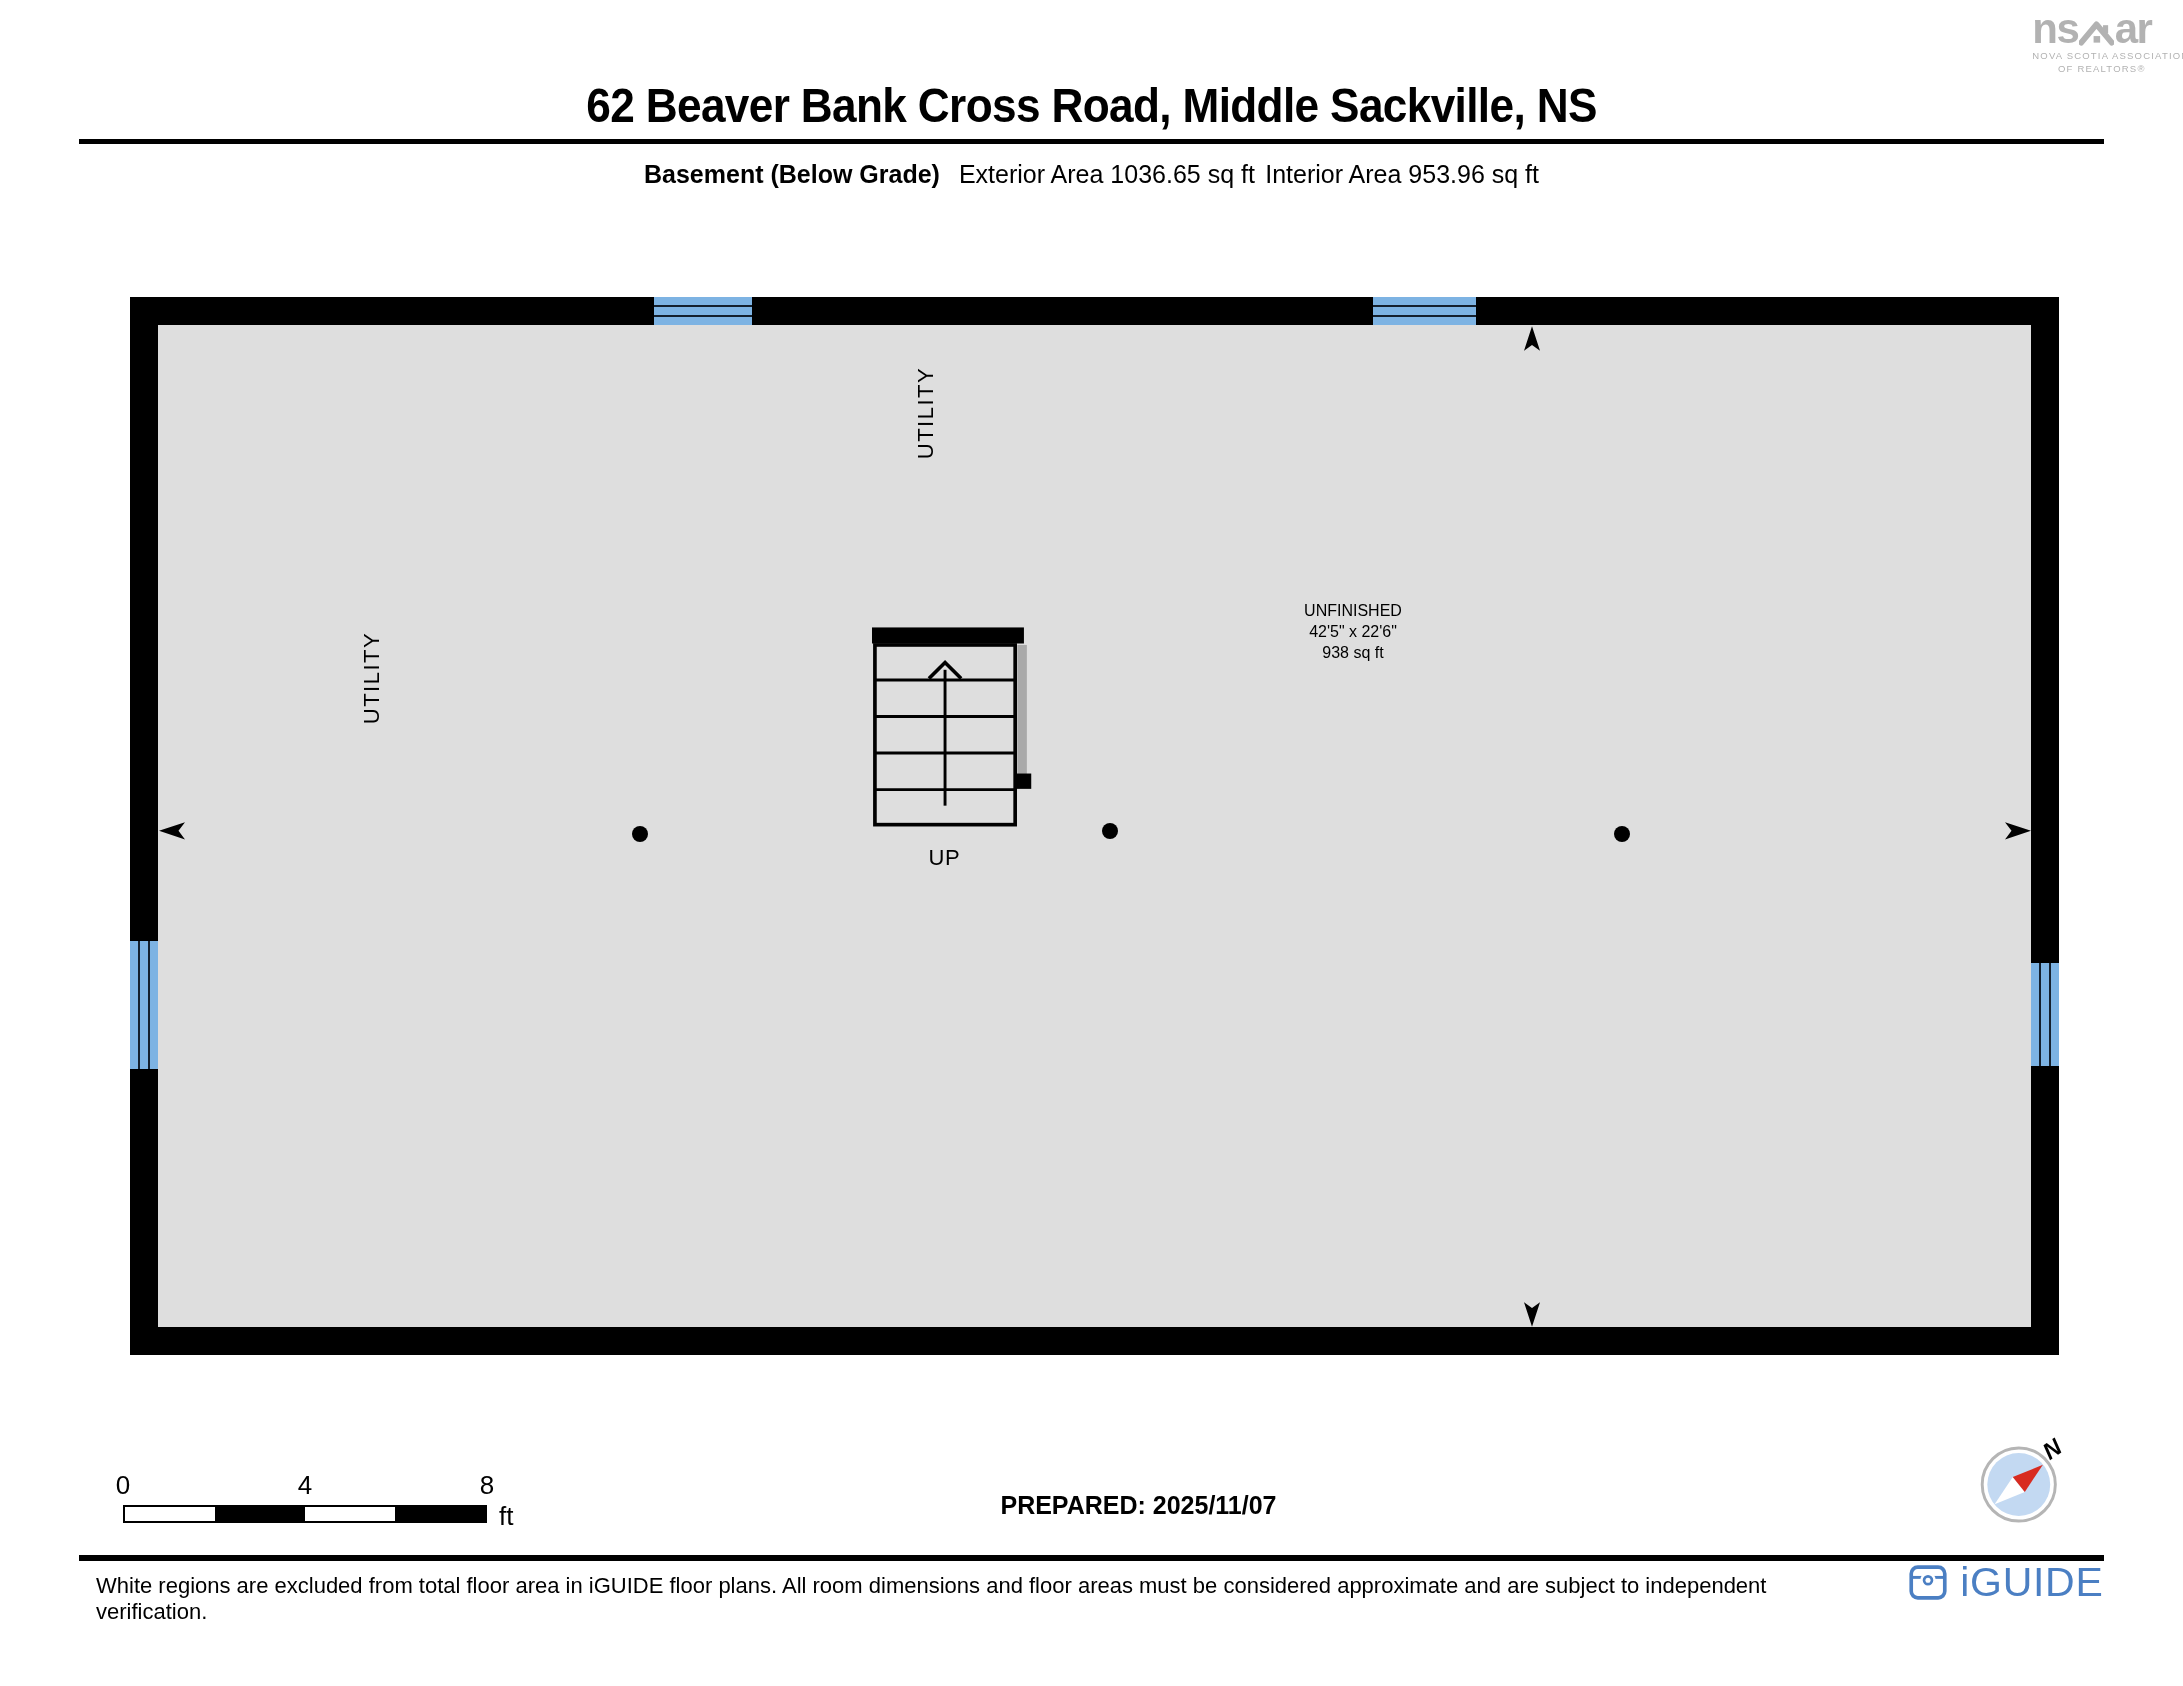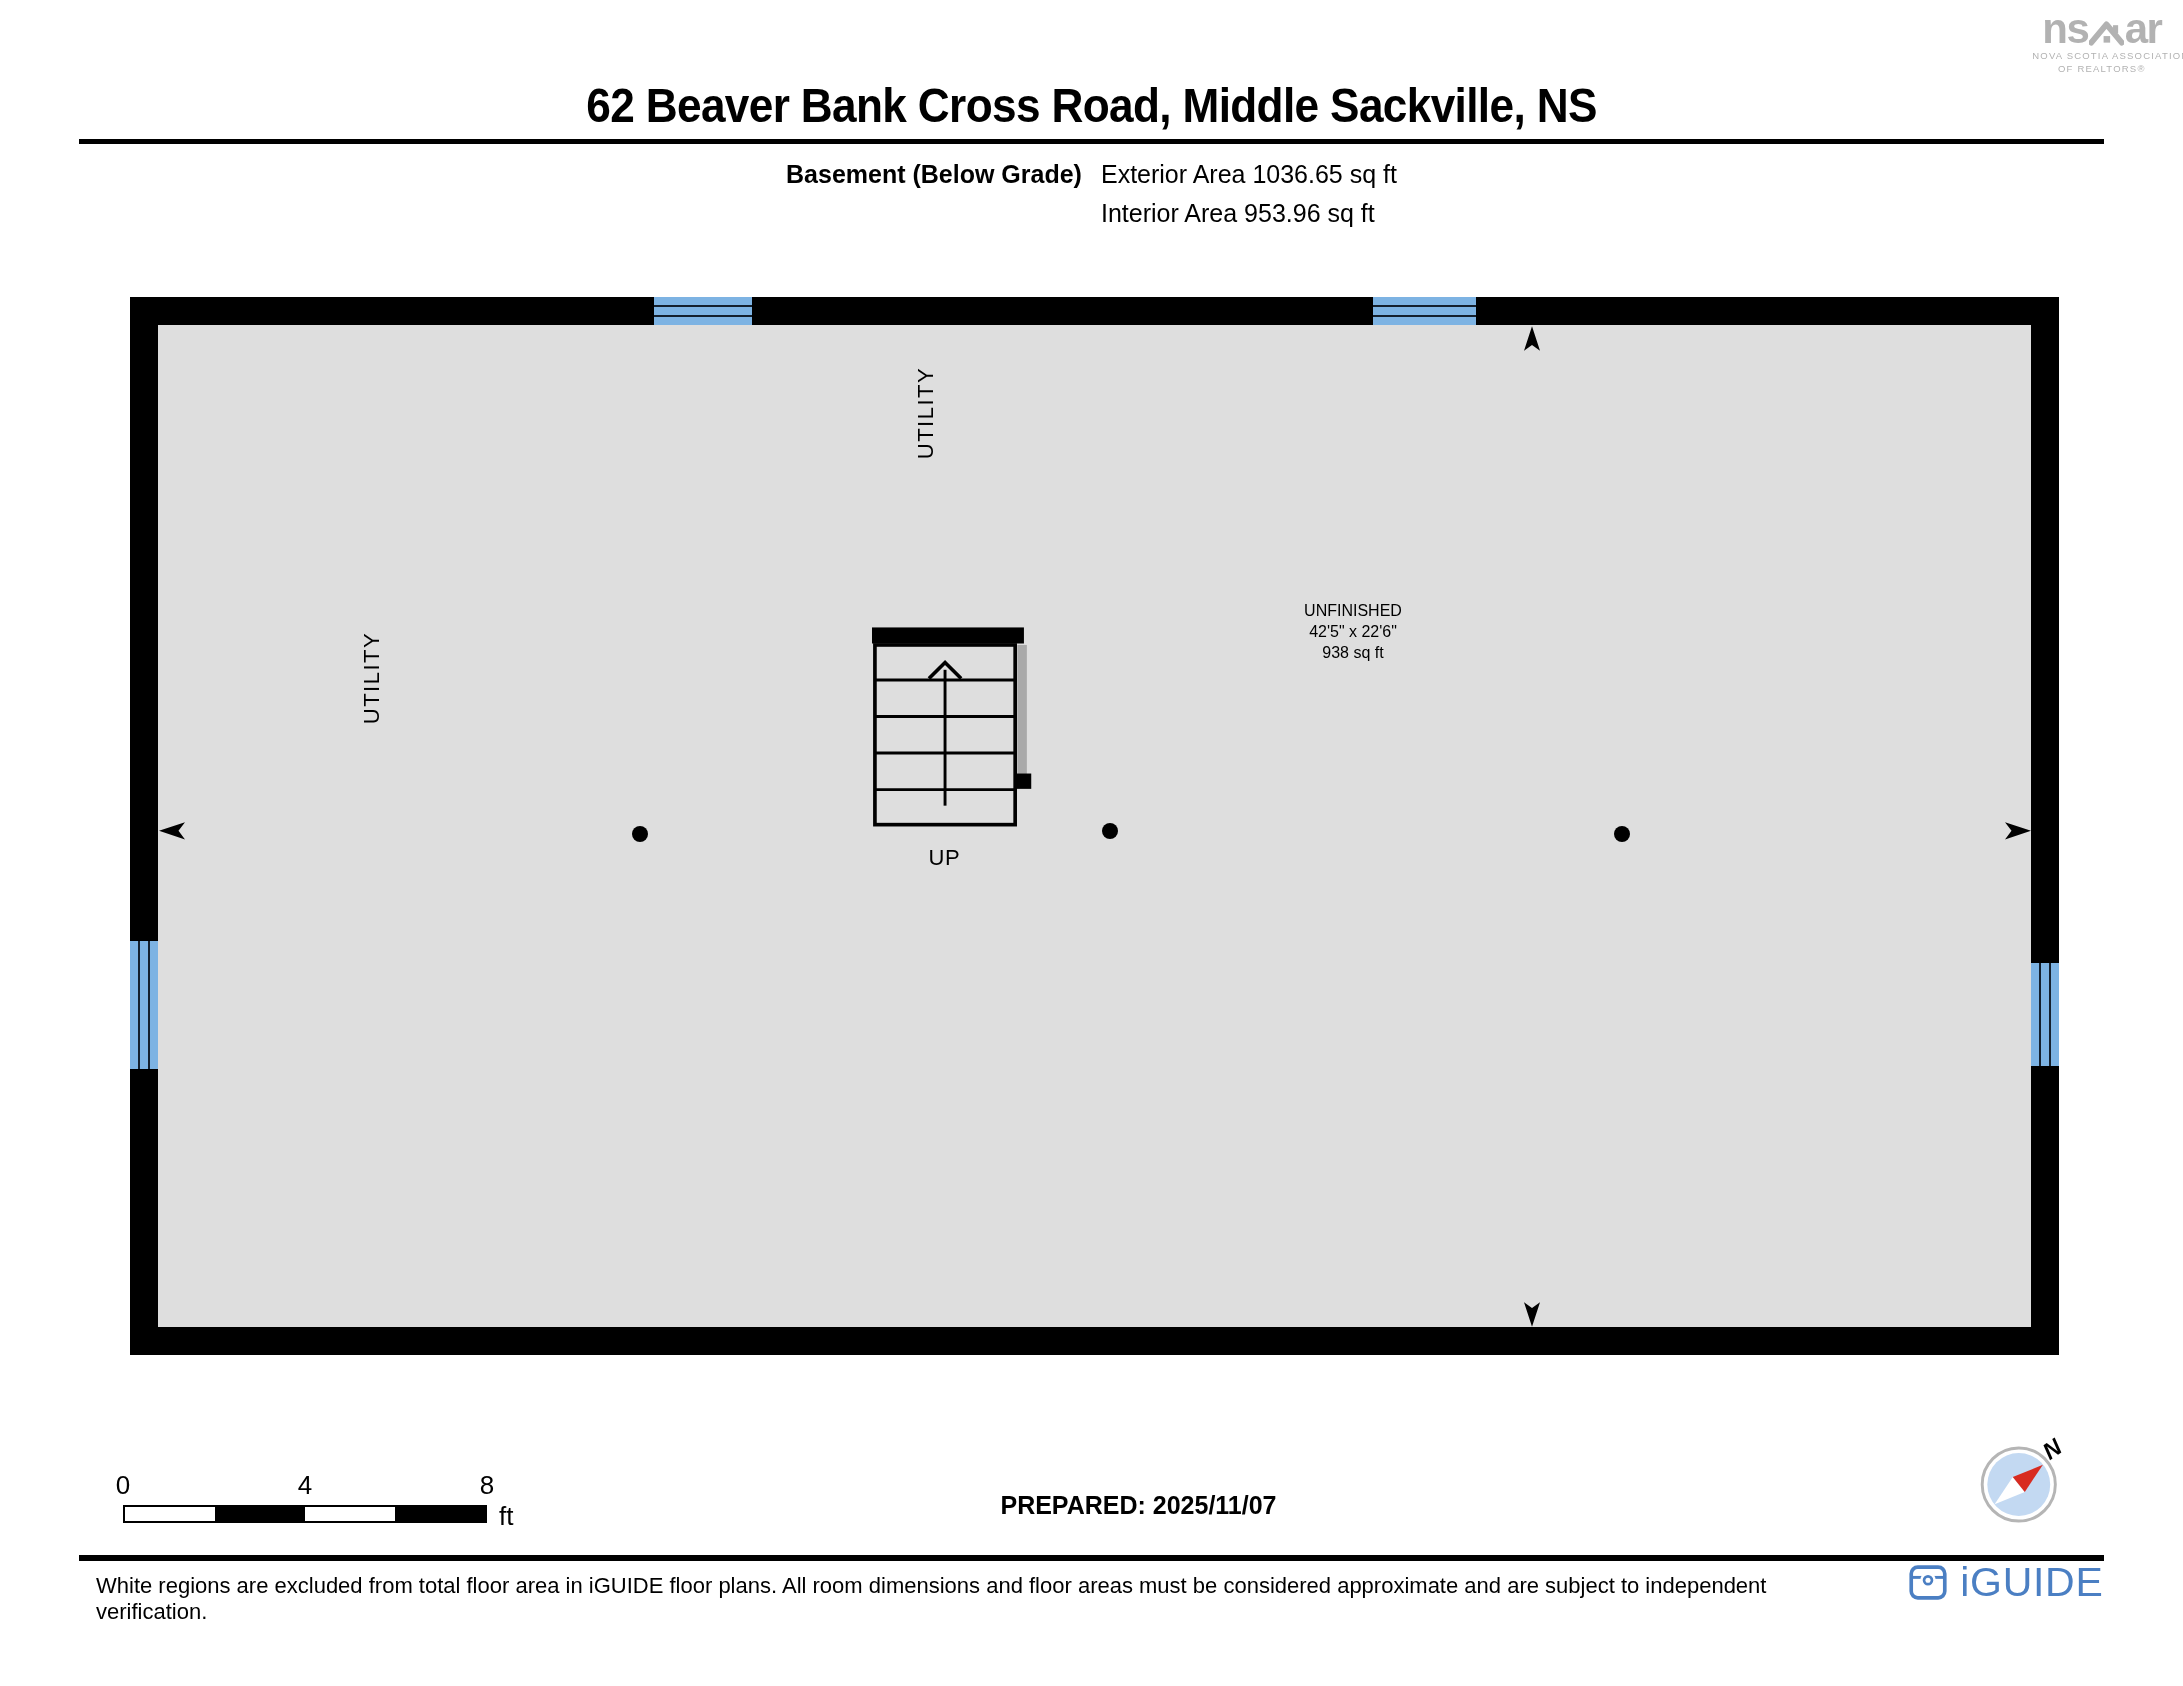--- a/index.html
+++ b/index.html
@@ -4,31 +4,31 @@
 <style>
   * { margin:0; padding:0; box-sizing:border-box; }
   html,body { background:#ffffff; }
   .page {
     position:relative; width:2183px; height:1687px; background:#ffffff;
     font-family:"Liberation Sans", sans-serif; color:#000; overflow:hidden;
   }
 
   
   .nsar { position:absolute; top:10.3px; right:11.7px; width:139px; text-align:center; color:#b2b2b2; }
-  .nsar-brand { display:flex; align-items:flex-end; justify-content:center; font-weight:bold; font-size:42px; line-height:0.9; letter-spacing:-1.5px; }
+  .nsar-brand { display:flex; align-items:flex-end; font-weight:bold; font-size:42px; line-height:0.9; letter-spacing:-1.5px; }
   .nsar-house { width:35px; height:32px; margin:0 0.7px 1.5px 0.7px; }
   .nsar-tagline { font-size:9.5px; letter-spacing:1.2px; line-height:11px; margin-top:2.2px; white-space:nowrap; }
 
   
   .title { position:absolute; top:78px; left:0; width:100%; text-align:center;
            font-size:48px; font-weight:bold; transform:scaleX(0.92); letter-spacing:-0.7px; }
   .title-divider { position:absolute; left:79px; top:139px; width:2025px; height:5.1px; background:#000; }
   .area-header { position:absolute; top:160px; left:0; width:100%; display:flex; justify-content:center; align-items:flex-start; gap:19px; font-size:25px; }
   .floor-label { font-weight:bold; white-space:nowrap; }
-  .area-values { display:flex; flex-direction:column; gap:10.3px; white-space:nowrap; }
+  .area-values { display:flex; gap:10.3px; white-space:nowrap; }
 
   
   .plan { position:absolute; left:130px; top:297px; width:1929px; height:1058px; background:#000; }
   .plan-interior { position:absolute; left:28px; top:28px; right:28px; bottom:28px; background:#dedede; }
   .window { position:absolute; }
   .window.h { height:28px; top:0;
     background:linear-gradient(to bottom,#7db3e3 0px,#7db3e3 8px,#14202e 8px,#14202e 10.3px,#7db3e3 10.3px,#7db3e3 17.6px,#14202e 17.6px,#14202e 20px,#7db3e3 20px,#7db3e3 28px); }
   .window.v { width:28px;
     background:linear-gradient(to right,#7db3e3 0px,#7db3e3 8px,#14202e 8px,#14202e 10.3px,#7db3e3 10.3px,#7db3e3 17.6px,#14202e 17.6px,#14202e 20px,#7db3e3 20px,#7db3e3 28px); }
   .room-label { position:absolute; font-size:22px; letter-spacing:1.5px; white-space:nowrap; transform:translate(-50%,-50%) rotate(-90deg); }

